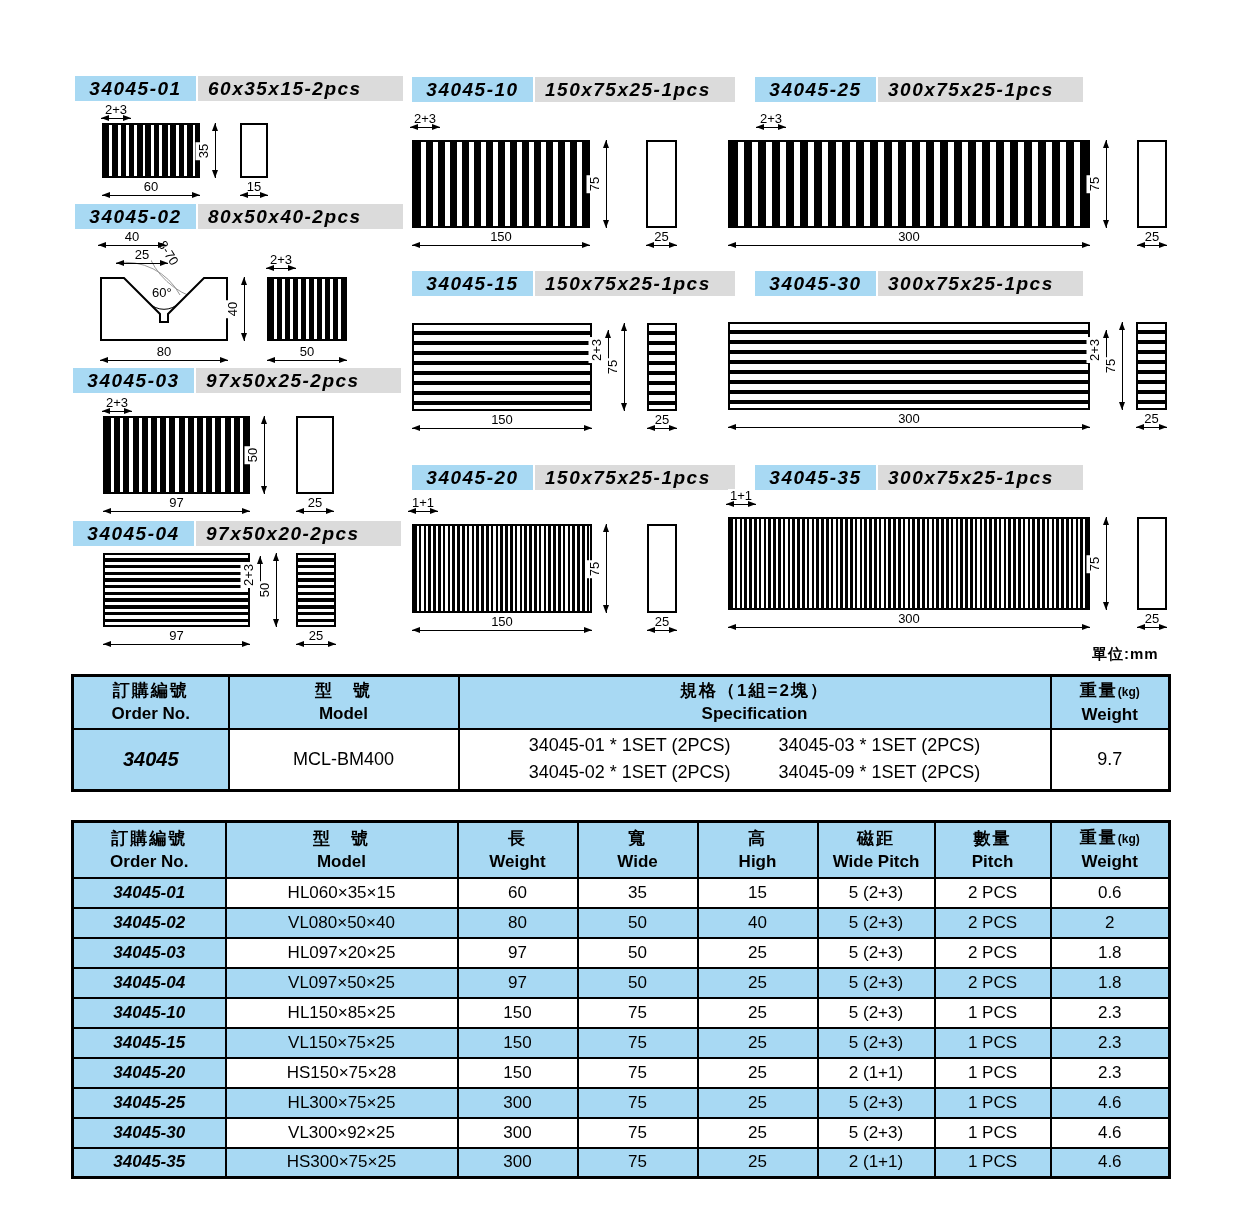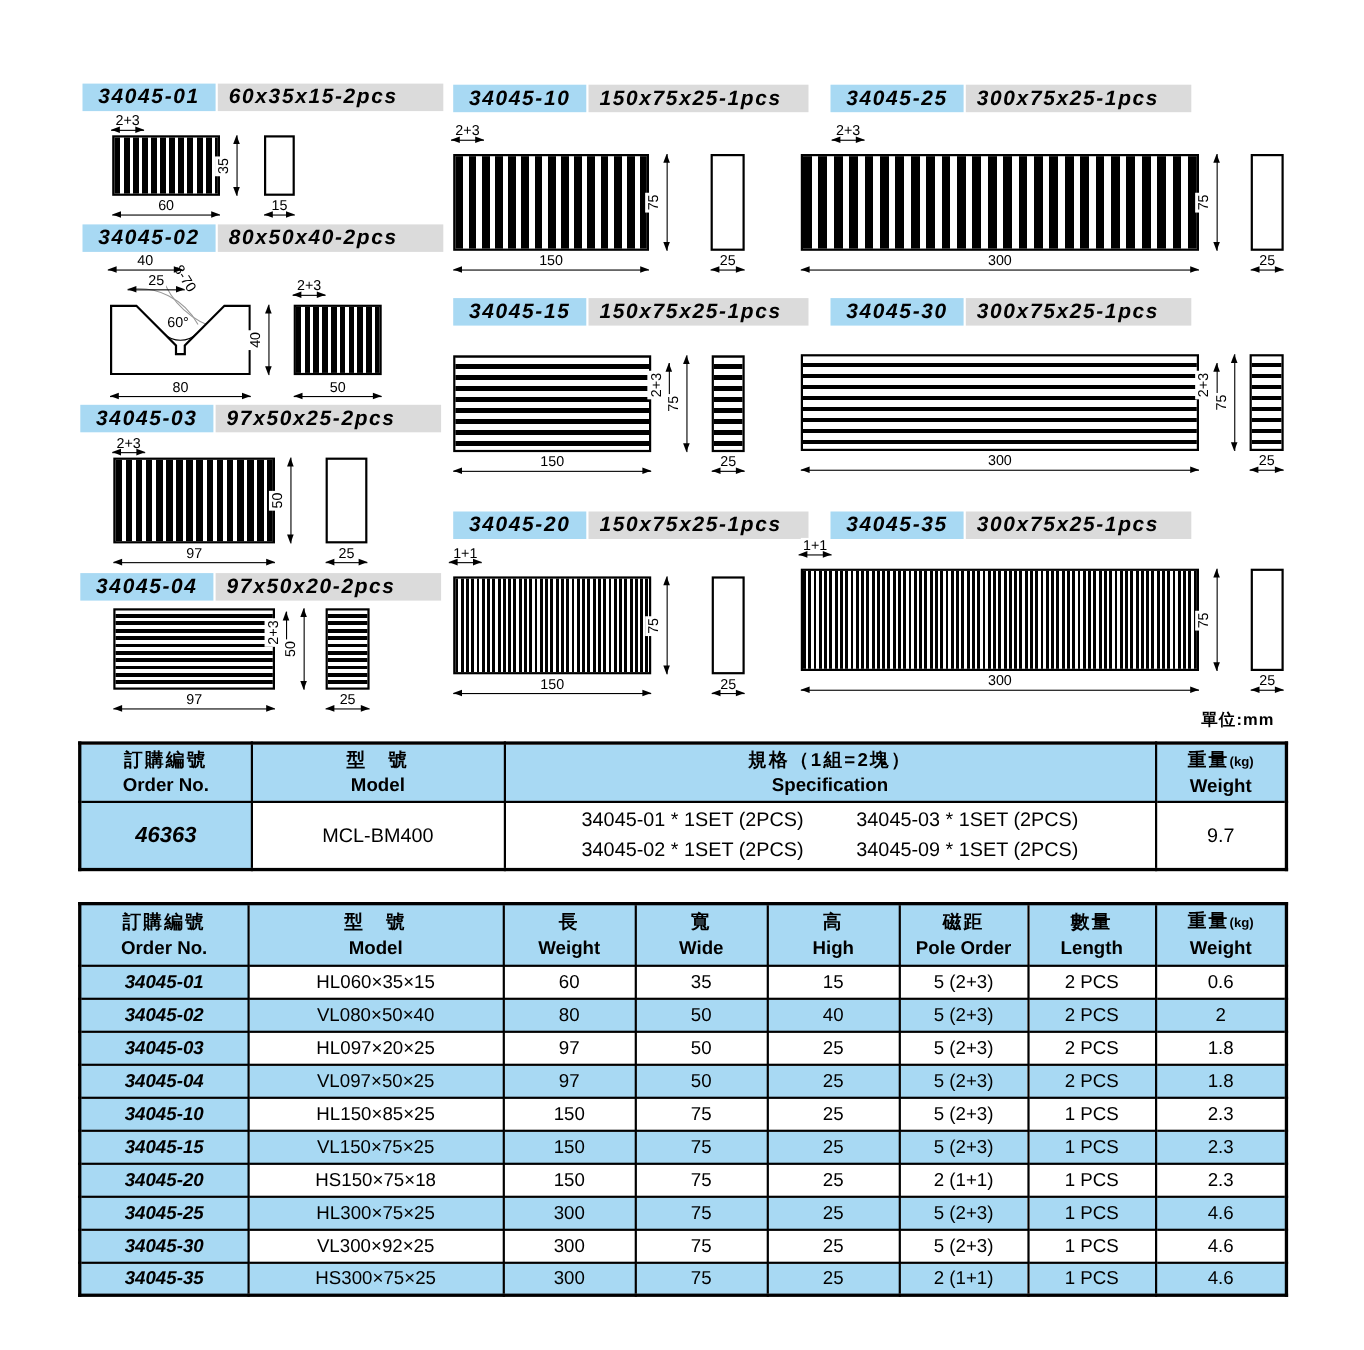--- a/index.html
+++ b/index.html
@@ -232,21 +232,21 @@
           <div class="en">Specification</div>
         </th>
         <th>
           <div class="zh"><span>重量</span><span class="kg">(kg)</span></div>
           <div class="en">Weight</div>
         </th>
       </tr>
     </thead>
     <tbody>
       <tr>
-        <td class="order big">46363</td>
+        <td class="order big">34045</td>
         <td>MCL-BM400</td>
         <td>
           <div class="specline">
             <span>34045-01 * 1SET (2PCS)</span>
             <span>34045-03 * 1SET (2PCS)</span>
           </div>
           <div class="specline">
             <span>34045-02 * 1SET (2PCS)</span>
             <span>34045-09 * 1SET (2PCS)</span>
           </div>
@@ -284,25 +284,25 @@
         <th>
           <div class="zh">寬</div>
           <div class="en">Wide</div>
         </th>
         <th>
           <div class="zh">高</div>
           <div class="en">High</div>
         </th>
         <th>
           <div class="zh">磁距</div>
-          <div class="en">Pole Order</div>
+          <div class="en">Wide Pitch</div>
         </th>
         <th>
           <div class="zh">數量</div>
-          <div class="en">Length</div>
+          <div class="en">Pitch</div>
         </th>
         <th>
           <div class="zh"><span>重量</span><span class="kg">(kg)</span></div>
           <div class="en">Weight</div>
         </th>
       </tr>
     </thead>
     <tbody>
         <tr>
           <td class="order">34045-01</td>
@@ -359,21 +359,21 @@
           <td>VL150×75×25</td>
           <td>150</td>
           <td>75</td>
           <td>25</td>
           <td>5 (2+3)</td>
           <td>1 PCS</td>
           <td>2.3</td>
         </tr>
         <tr>
           <td class="order">34045-20</td>
-          <td>HS150×75×18</td>
+          <td>HS150×75×28</td>
           <td>150</td>
           <td>75</td>
           <td>25</td>
           <td>2 (1+1)</td>
           <td>1 PCS</td>
           <td>2.3</td>
         </tr>
         <tr class="alt">
           <td class="order">34045-25</td>
           <td>HL300×75×25</td>

